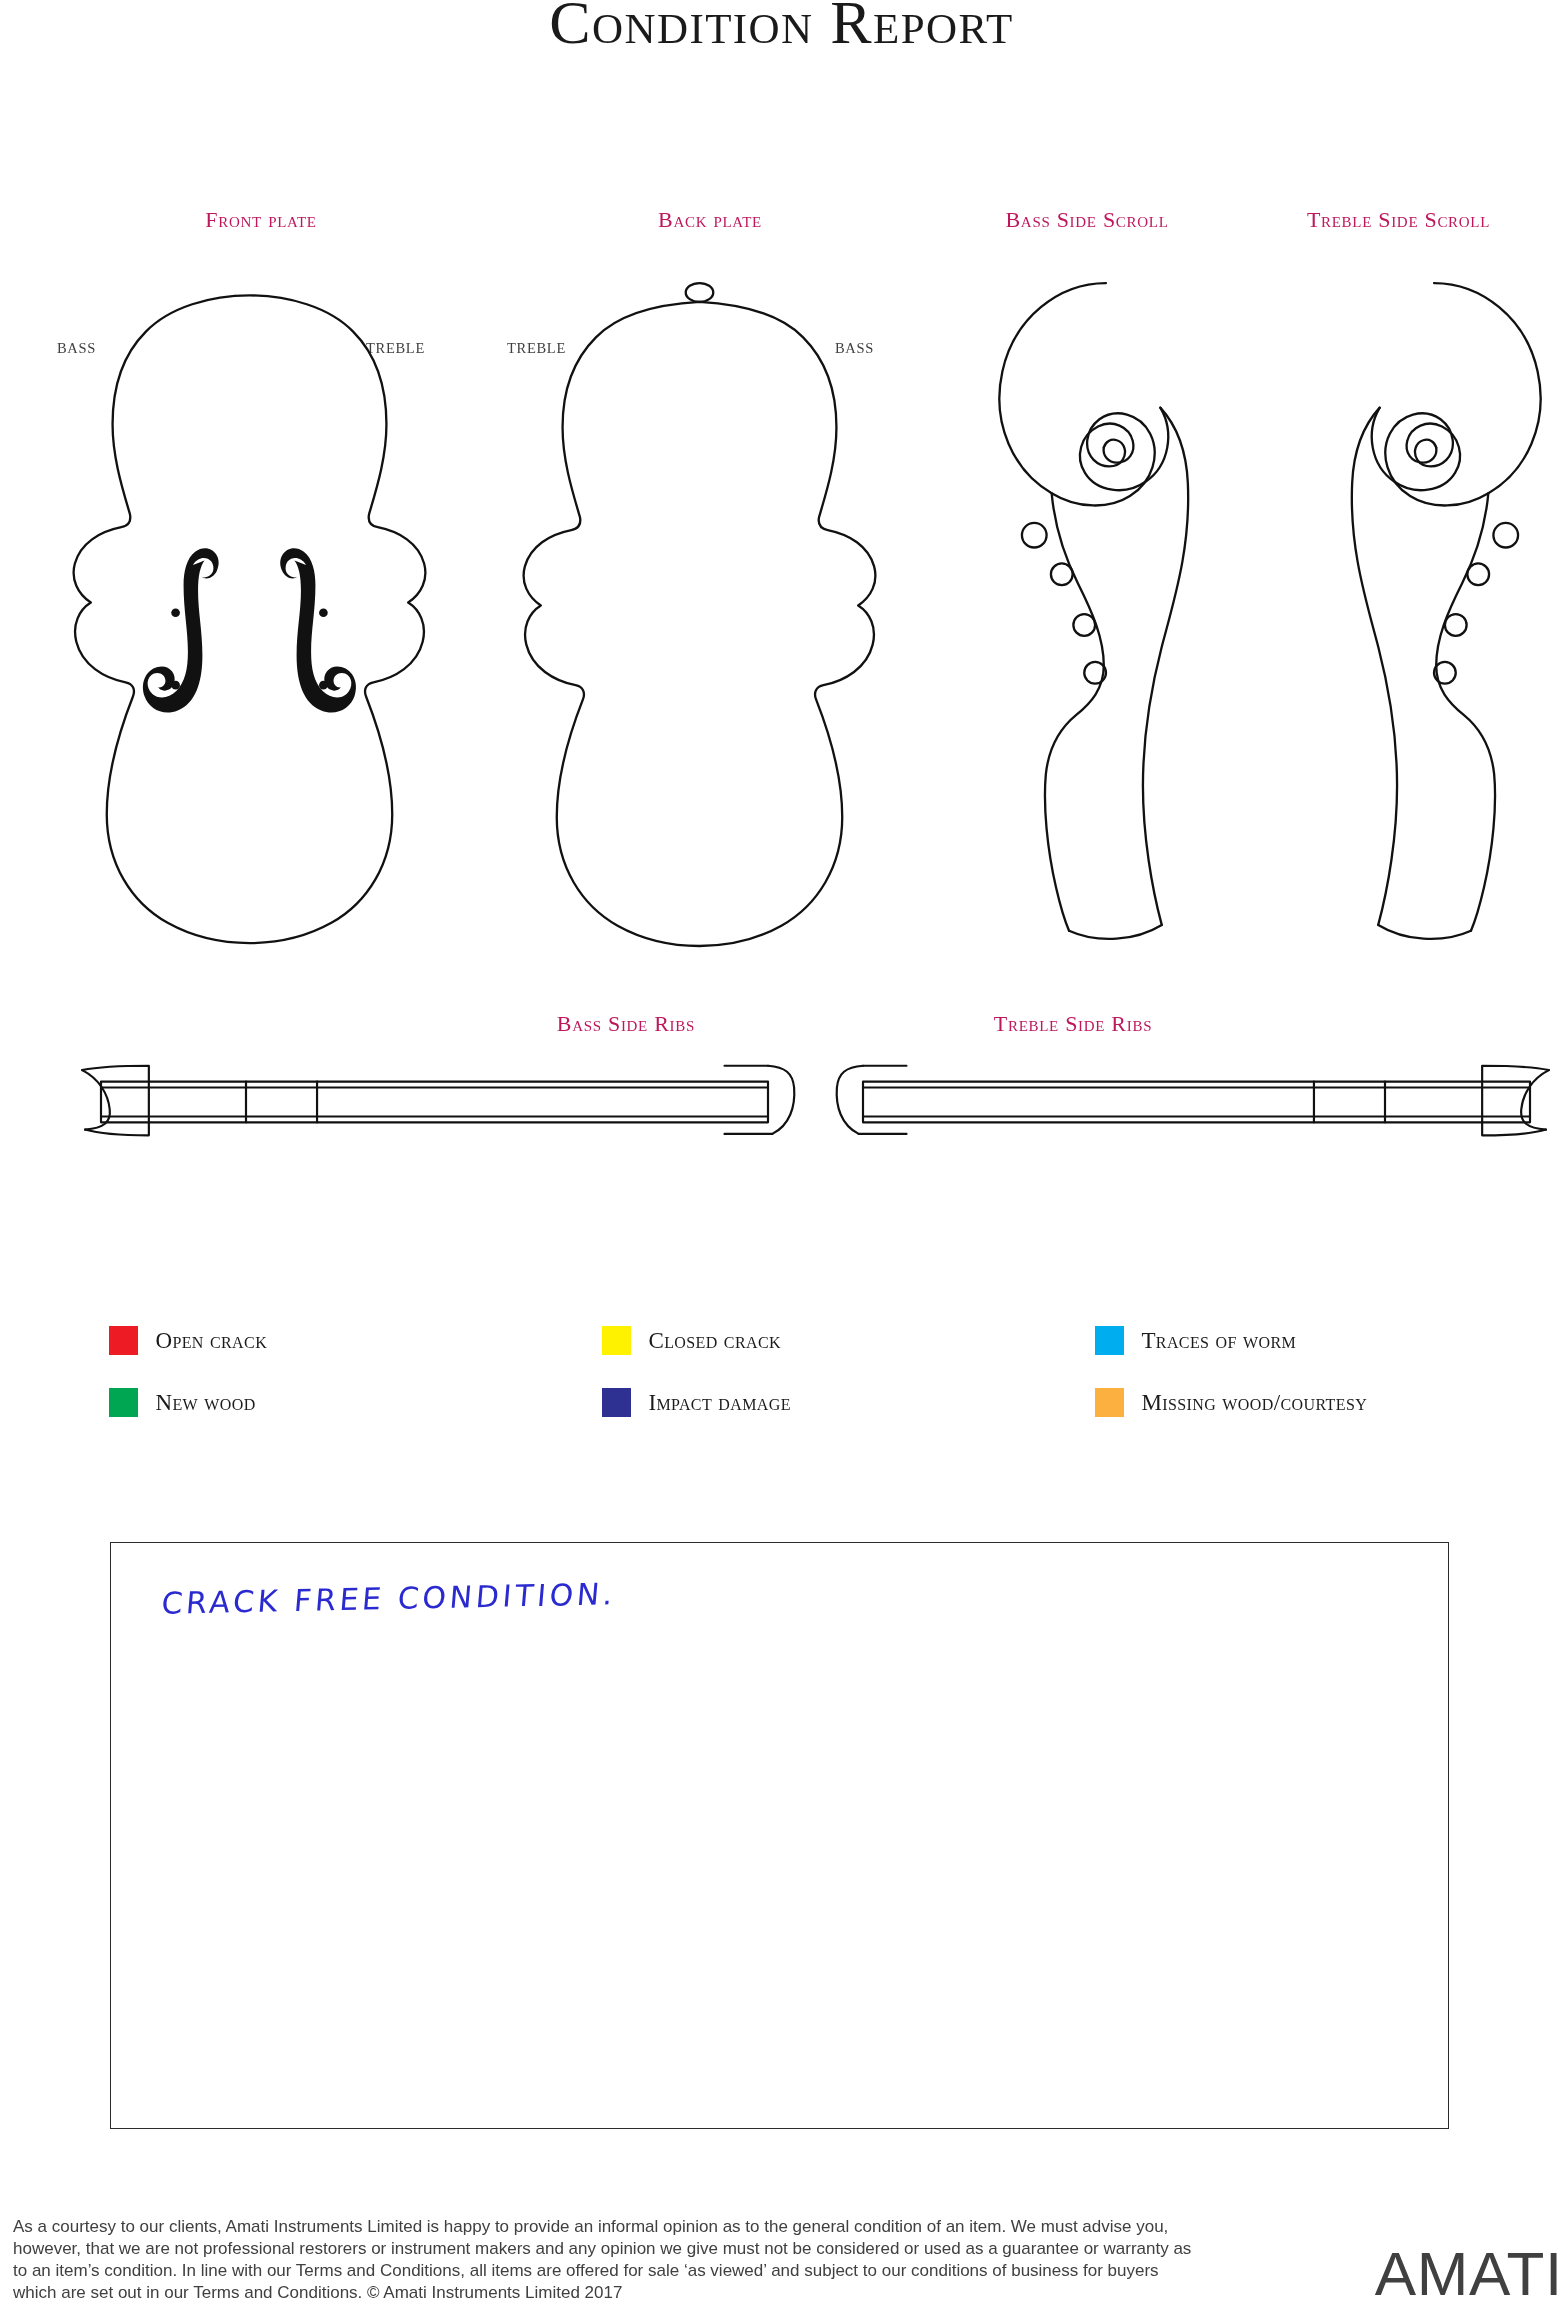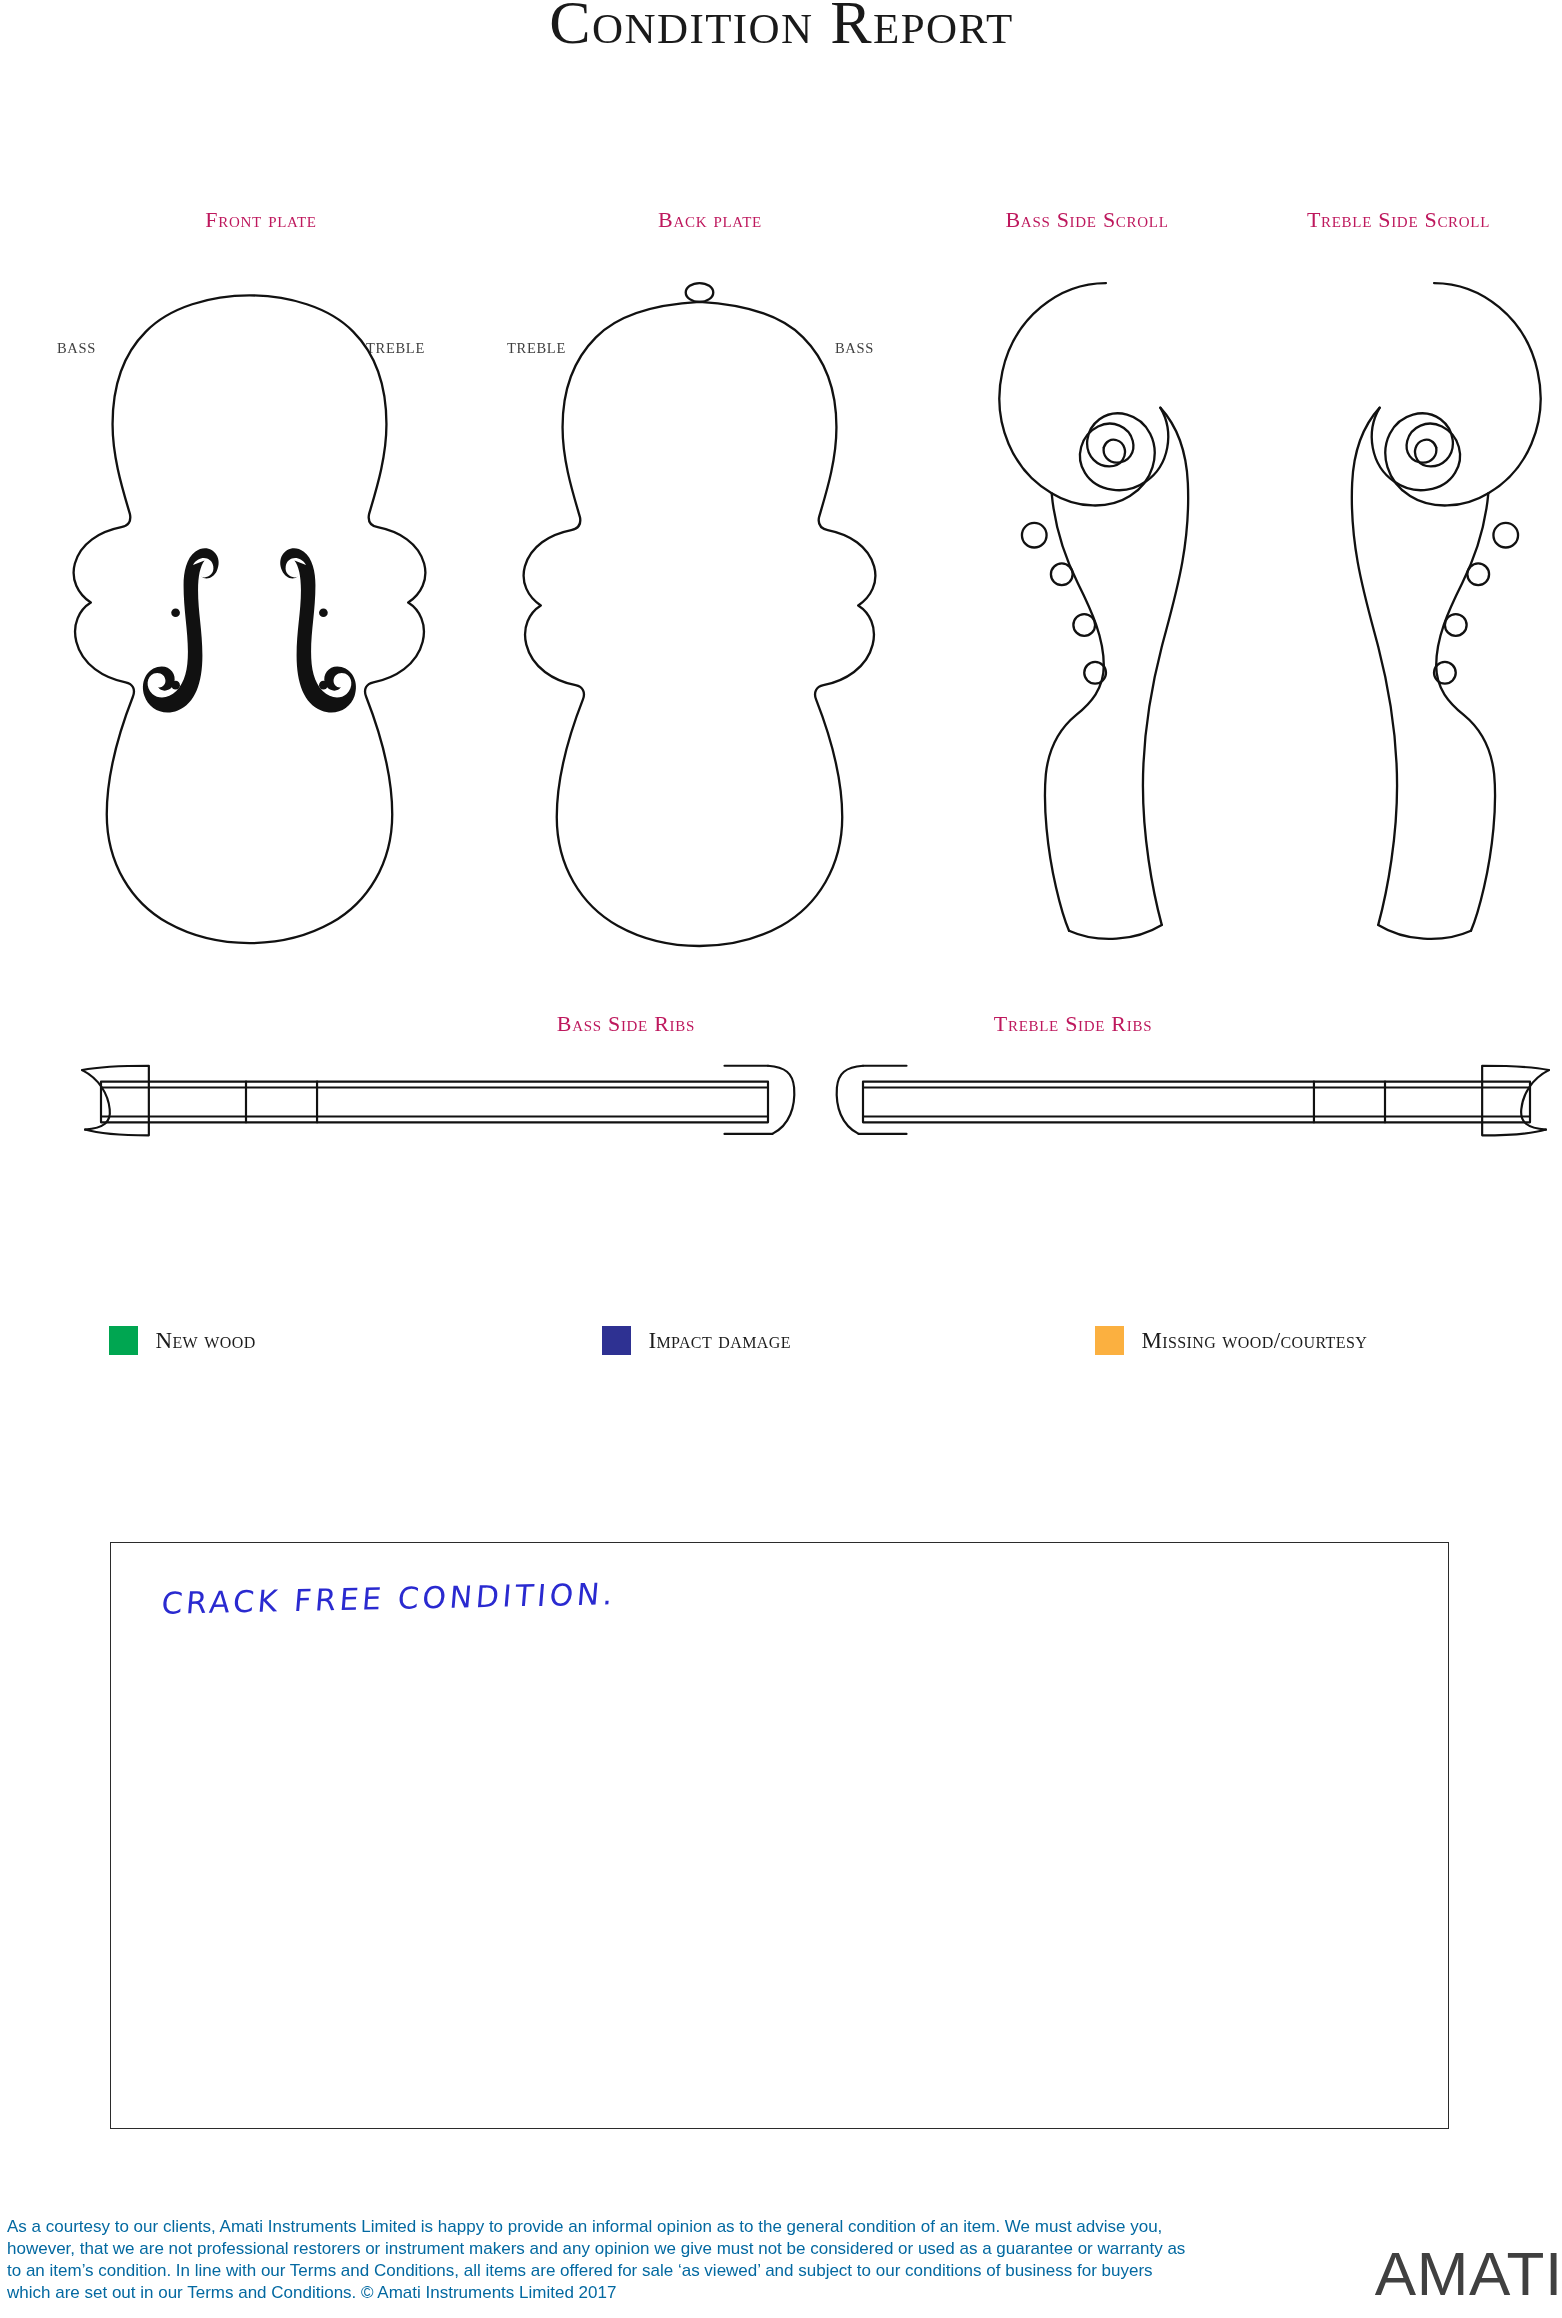--- a/index.html
+++ b/index.html
@@ -136,27 +136,27 @@
   
   #footer {
     position: absolute;
     left: 0;
     top: 2216px;
     width: 1563px;
     height: 102px;
   }
   #footer-text {
     position: absolute;
-    left: 7px;
+    left: 13px;
     top: 0px;
     width: 1181px;
     font-family: "Liberation Sans", sans-serif;
     font-size: 17px;
     line-height: 22px;
-    color: #0369a1;
+    color: #404040;
   }
   #brand {
     position: absolute;
     right: 0px;
     top: 22px;
     font-family: "Liberation Sans", sans-serif;
     font-size: 62px;
     letter-spacing: 0.7px;
     color: #404040;
     white-space: nowrap;
@@ -409,20 +409,34 @@
       <line x1="338" y1="52" x2="338" y2="108"></line>
       <path d="M960 30 C 984 32, 994 40, 996 60 C 998 86, 990 112, 966 124"></path>
       <path d="M900 30 L 960 30 M900 124 L 966 124"></path>
     </g>
   </g>
 </svg>
 
 <div id="legend">
   <div class="legend-row">
     <div class="legend-item">
+      <span class="swatch" style="background:#ED1C24;"></span>
+      <span class="legend-label">Open crack</span>
+    </div>
+    <div class="legend-item">
+      <span class="swatch" style="background:#FFF200;"></span>
+      <span class="legend-label">Closed crack</span>
+    </div>
+    <div class="legend-item third">
+      <span class="swatch" style="background:#00AEEF;"></span>
+      <span class="legend-label">Traces of worm</span>
+    </div>
+  </div>
+  <div class="legend-row">
+    <div class="legend-item">
       <span class="swatch" style="background:#00A651;"></span>
       <span class="legend-label">New wood</span>
     </div>
     <div class="legend-item">
       <span class="swatch" style="background:#2E3192;"></span>
       <span class="legend-label">Impact damage</span>
     </div>
     <div class="legend-item third">
       <span class="swatch" style="background:#FBB040;"></span>
       <span class="legend-label">Missing wood/courtesy</span>

